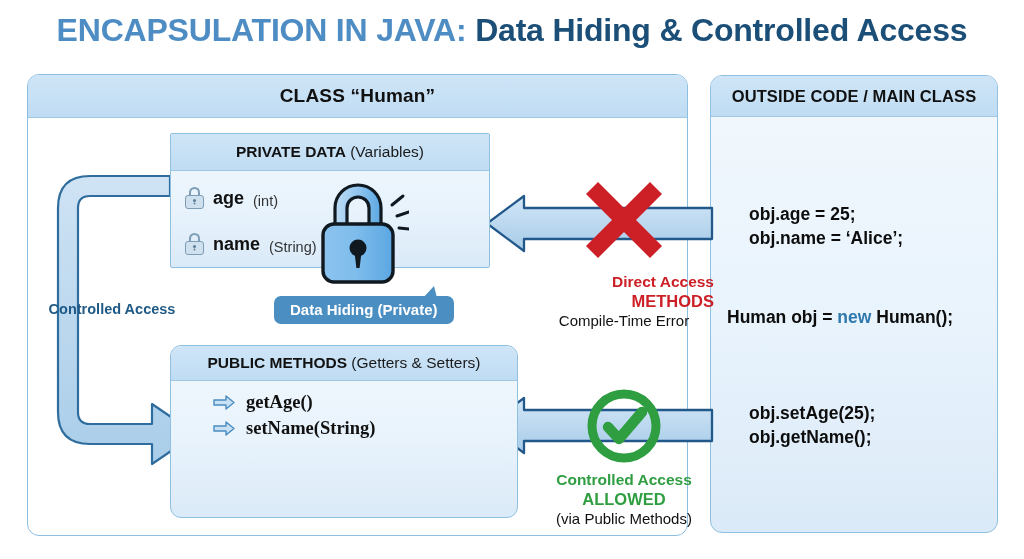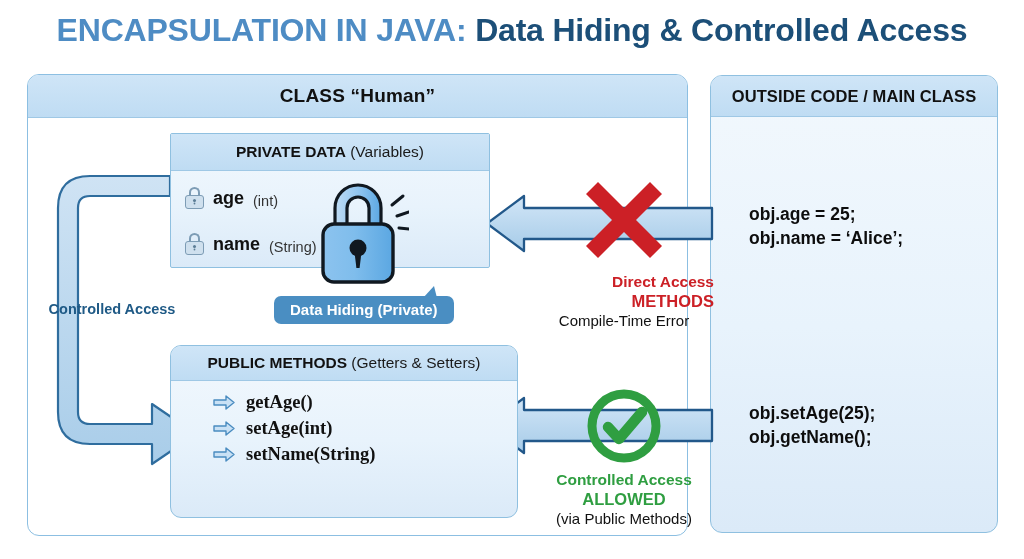--- a/index.html
+++ b/index.html
@@ -384,39 +384,34 @@
     <div class="method-row">
       <svg class="arrow-glyph" viewBox="0 0 22 15">
           <path d="M1 5 L13 5 L13 1 L21 7.5 L13 14 L13 10 L1 10 Z" fill="#c9e1f5" stroke="#4a8cc0" stroke-width="1.4" stroke-linejoin="round"></path>
         </svg>
       <span class="mname">getAge()</span>
     </div>
     <div class="method-row">
       <svg class="arrow-glyph" viewBox="0 0 22 15">
           <path d="M1 5 L13 5 L13 1 L21 7.5 L13 14 L13 10 L1 10 Z" fill="#c9e1f5" stroke="#4a8cc0" stroke-width="1.4" stroke-linejoin="round"></path>
         </svg>
-      <span class="mname">setAge(int)</span>
-    </div>
-    <div class="method-row">
-      <svg class="arrow-glyph" viewBox="0 0 22 15">
-          <path d="M1 5 L13 5 L13 1 L21 7.5 L13 14 L13 10 L1 10 Z" fill="#c9e1f5" stroke="#4a8cc0" stroke-width="1.4" stroke-linejoin="round"></path>
-        </svg>
       <span class="mname">setName(String)</span>
     </div>
   </div>
 </div>
 
 <div id="controlled-label">
   <div>Controlled Access</div>
 </div>
 
 <div class="panel" id="outside-panel">
   <div class="panel-head">OUTSIDE CODE / MAIN CLASS</div>
   <div class="code-line" style="left:38px; top:128px">obj.age = 25;</div>
   <div class="code-line" style="left:38px; top:152px">obj.name = ‘Alice’;</div>
+  <div class="code-line" style="left:16px; top:231px"><span>Human obj = </span><span class="kw">new</span><span> Human();</span></div>
   <div class="code-line" style="left:38px; top:327px">obj.setAge(25);</div>
   <div class="code-line" style="left:38px; top:351px">obj.getName();</div>
 </div>
 
 <svg id="overlay">
   <defs>
     <linearGradient id="gBig" x1="0" y1="0" x2="0" y2="1">
       <stop offset="0%" stop-color="#d2e6f7"></stop>
       <stop offset="100%" stop-color="#a6cbe8"></stop>
     </linearGradient>

